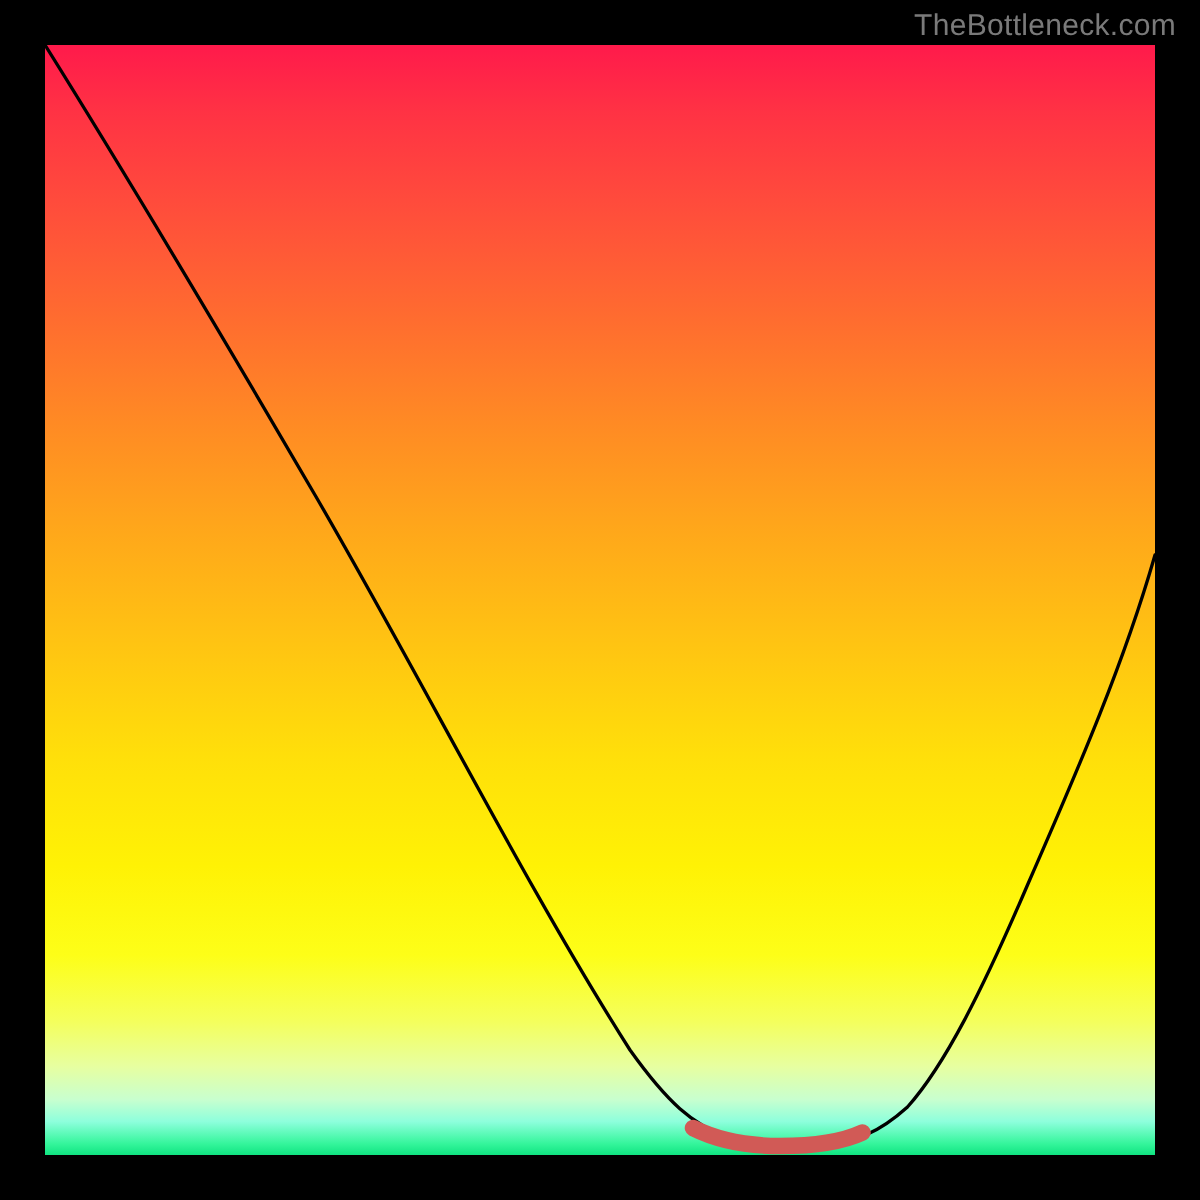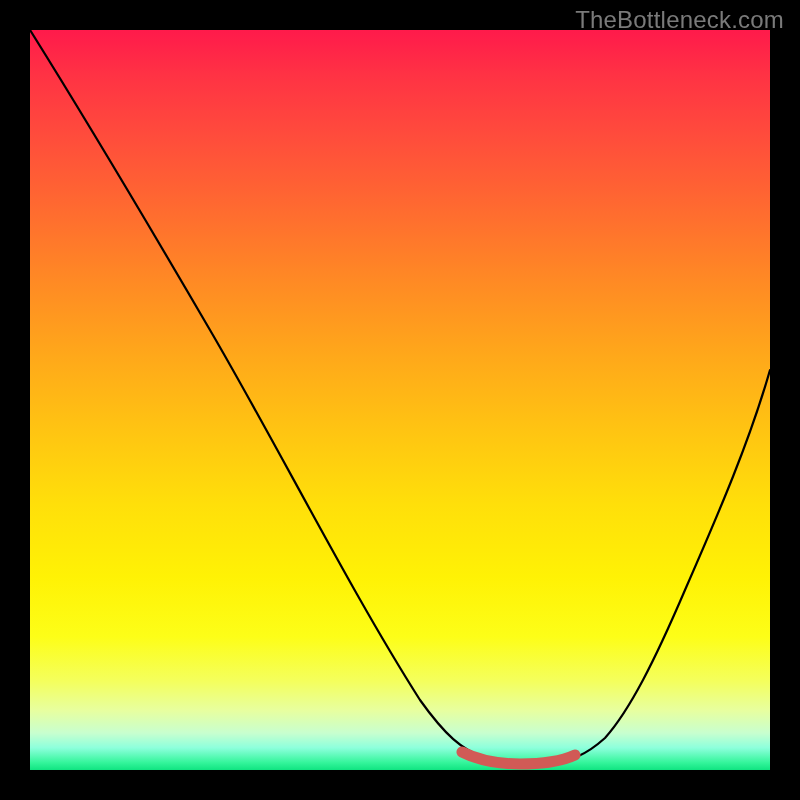--- a/index.html
+++ b/index.html
@@ -15,21 +15,21 @@
     position: relative;
     width: 800px;
     height: 800px;
     background: #000;
   }
   .watermark {
     position: absolute;
     top: 6px;
     right: 16px;
     color: #7a7a7a;
-    font-size: 24px;
+    font-size: 20px;
     font-weight: 400;
     letter-spacing: 0.2px;
     z-index: 20;
   }
   .plot-area {
     position: absolute;
     left: 30px;
     top: 30px;
     width: 740px;
     height: 740px;

